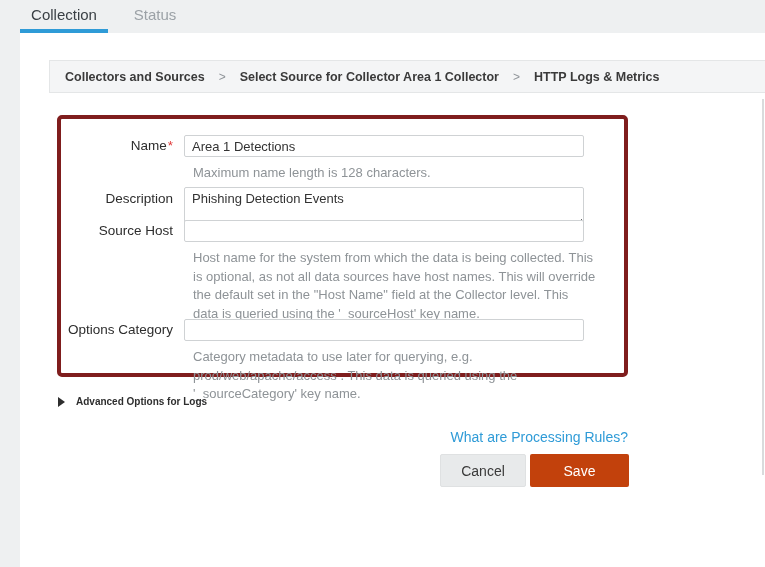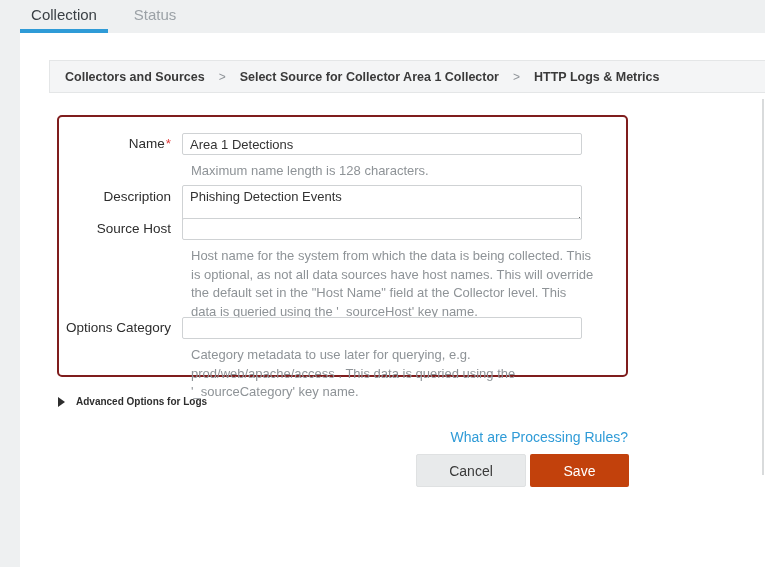--- a/index.html
+++ b/index.html
@@ -40,21 +40,21 @@
     padding:0 15px; font-size:12.5px; font-weight:bold; color:#3a3a3a;
     white-space:nowrap; overflow:hidden;
   }
   .crumb-link { cursor:pointer; }
   .crumb-sep { color:#8f9499; font-weight:normal; font-size:12px; }
   .crumb-current { font-weight:bold; }
 
   
   .card {
     position:absolute; left:37px; top:82px; width:571px; height:262px;
-    background:#fff; border:2px solid #7f1d1d; border-radius:5px;
+    background:#fff; border:4px solid #7f1d1d; border-radius:5px;
   }
   .f-label {
     position:absolute; left:0; width:112px; text-align:right;
     font-size:13.5px; color:#2d2d2d; white-space:nowrap;
   }
   .req { color:#e03a3a; margin-left:1px; }
   .f-input, .f-textarea {
     position:absolute; left:123px; width:400px;
     border:1px solid #cfd2d4; border-radius:2px;
     font-family:"Liberation Sans", sans-serif;
@@ -88,21 +88,21 @@
     font-size:14px; color:#2f9bd7; cursor:pointer;
   }
 
   
   .btn-row { position:absolute; top:421px; right:136px; display:flex; gap:4px; }
   .btn {
     height:33px; border:none; border-radius:2px;
     font-family:"Liberation Sans", sans-serif; font-size:14px;
     cursor:pointer; display:flex; align-items:center; justify-content:center;
   }
-  .btn-cancel { width:110px; background:#e8eaeb; color:#3a3a3a; border:1px solid #dfe1e2; }
+  .btn-cancel { width:86px; background:#e8eaeb; color:#3a3a3a; border:1px solid #dfe1e2; }
   .btn-save { width:99px; background:#c2410c; color:#ffffff; }
 
   
   .scroll-line {
     position:absolute; right:1px; top:66px; width:2px; height:376px;
     background:#d9dbdc;
   }
 </style>
 </head>
 <body>

